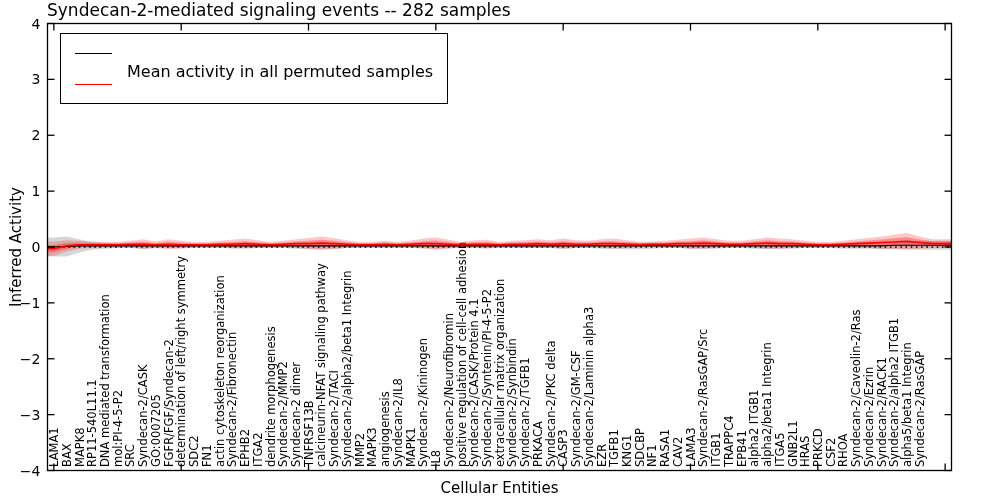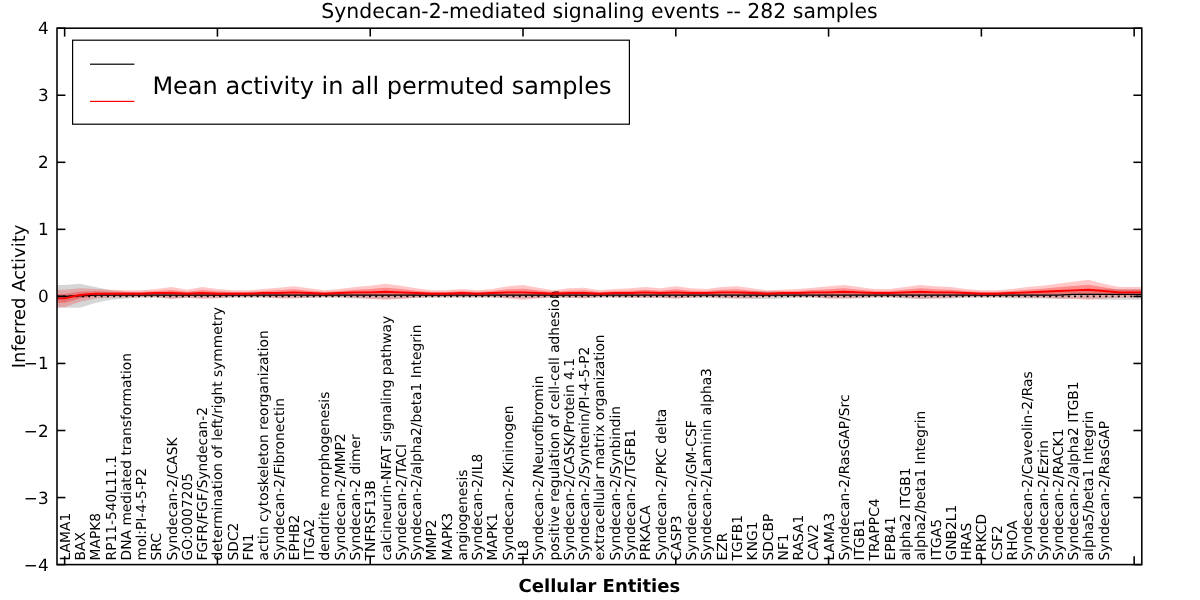--- a/index.html
+++ b/index.html
@@ -1,28 +1,28 @@
 <!DOCTYPE html>
 <html><head>
 <meta charset="utf-8">
 <style>
   html,body{margin:0;padding:0;background:#fff;}
   .figure{position:relative;width:1000px;height:500px;background:#fff;overflow:hidden;
           font-family:"DejaVu Sans","Liberation Sans",sans-serif;color:#000;}
-  .title{position:absolute;left:47px;top:0px;width:905px;text-align:center;
+  .title{position:absolute;left:47px;top:0px;width:905px;text-align:left;
          font-size:17px;line-height:20px;}
   .ylabel{position:absolute;left:16px;top:247px;transform:translate(-50%,-50%) rotate(-90deg);
           white-space:nowrap;font-size:15px;}
-  .xlabel{position:absolute;left:47px;top:479px;width:905px;text-align:center;font-size:15px;font-weight:bold;}
+  .xlabel{position:absolute;left:47px;top:479px;width:905px;text-align:center;font-size:15px;}
   .plot-svg{position:absolute;left:0;top:0;}
   .legend{position:absolute;left:60px;top:33px;background:#fff;border:1.5px solid #000;
           padding:7px 14px 7px 14px;display:flex;flex-direction:column;gap:7px;}
   .legend-row{display:flex;align-items:center;gap:15px;height:24px;}
   .legend-line{display:inline-block;width:37px;height:0;border-top:1.7px solid #000;}
-  .legend-label{font-size:20px;white-space:nowrap;margin-top:36px;}
+  .legend-label{font-size:16px;white-space:nowrap;margin-top:36px;}
 </style>
 </head>
 <body>
 
 <div class="figure">
   <div class="title">Syndecan-2-mediated signaling events -- 282 samples</div>
   <div class="ylabel">Inferred Activity</div>
   <div class="xlabel">Cellular Entities</div>
 
   <svg id="plot" class="plot-svg" width="1000" height="500">

